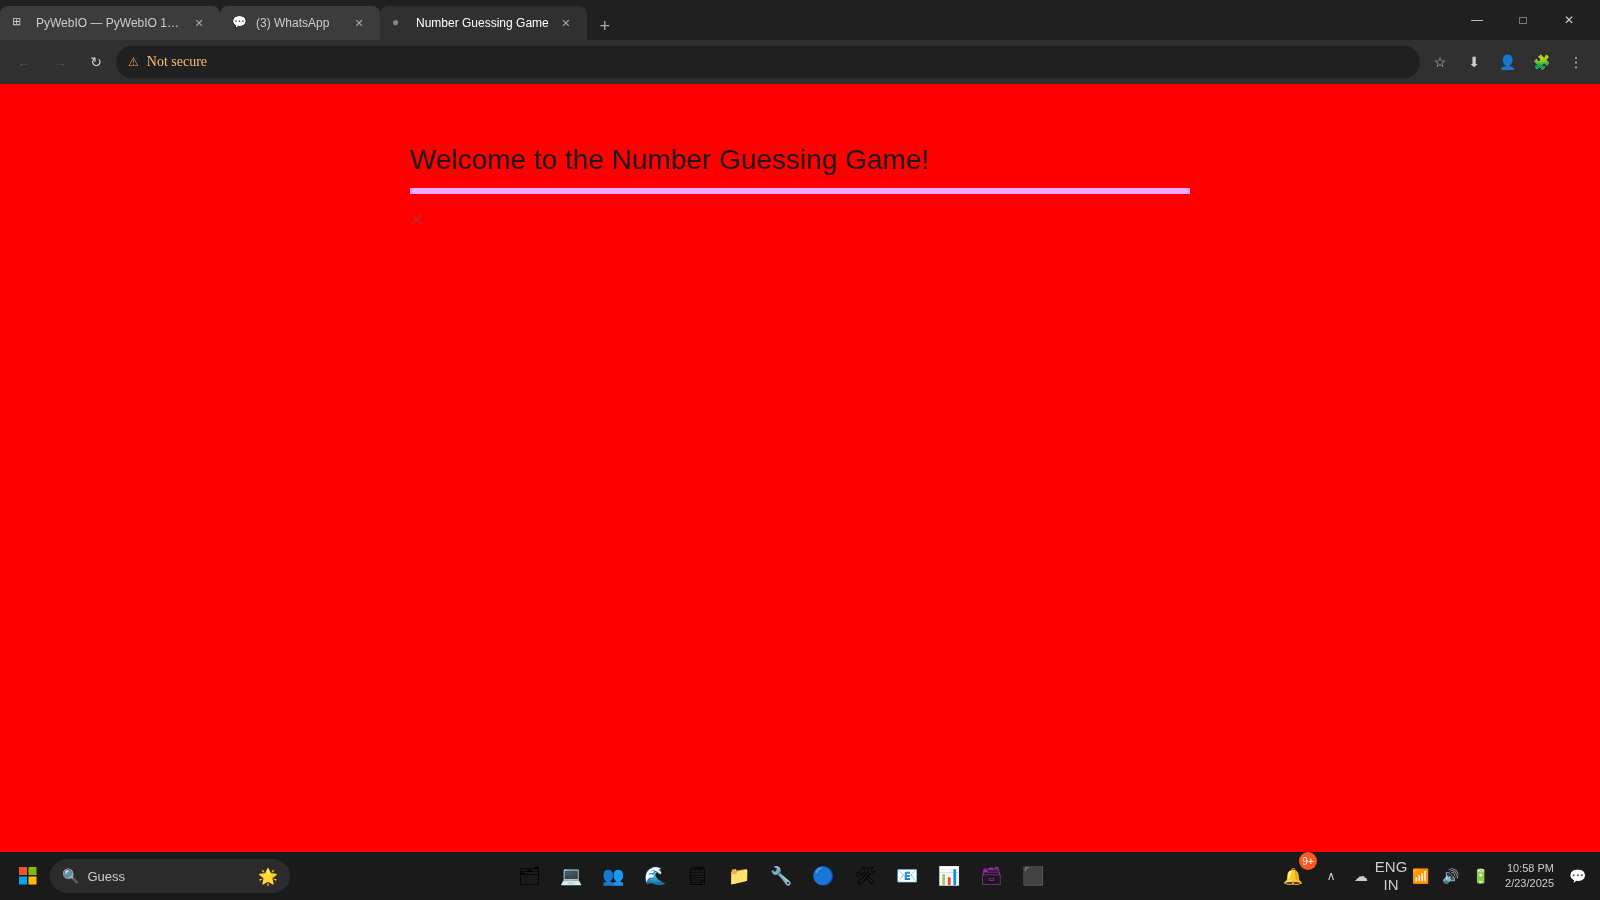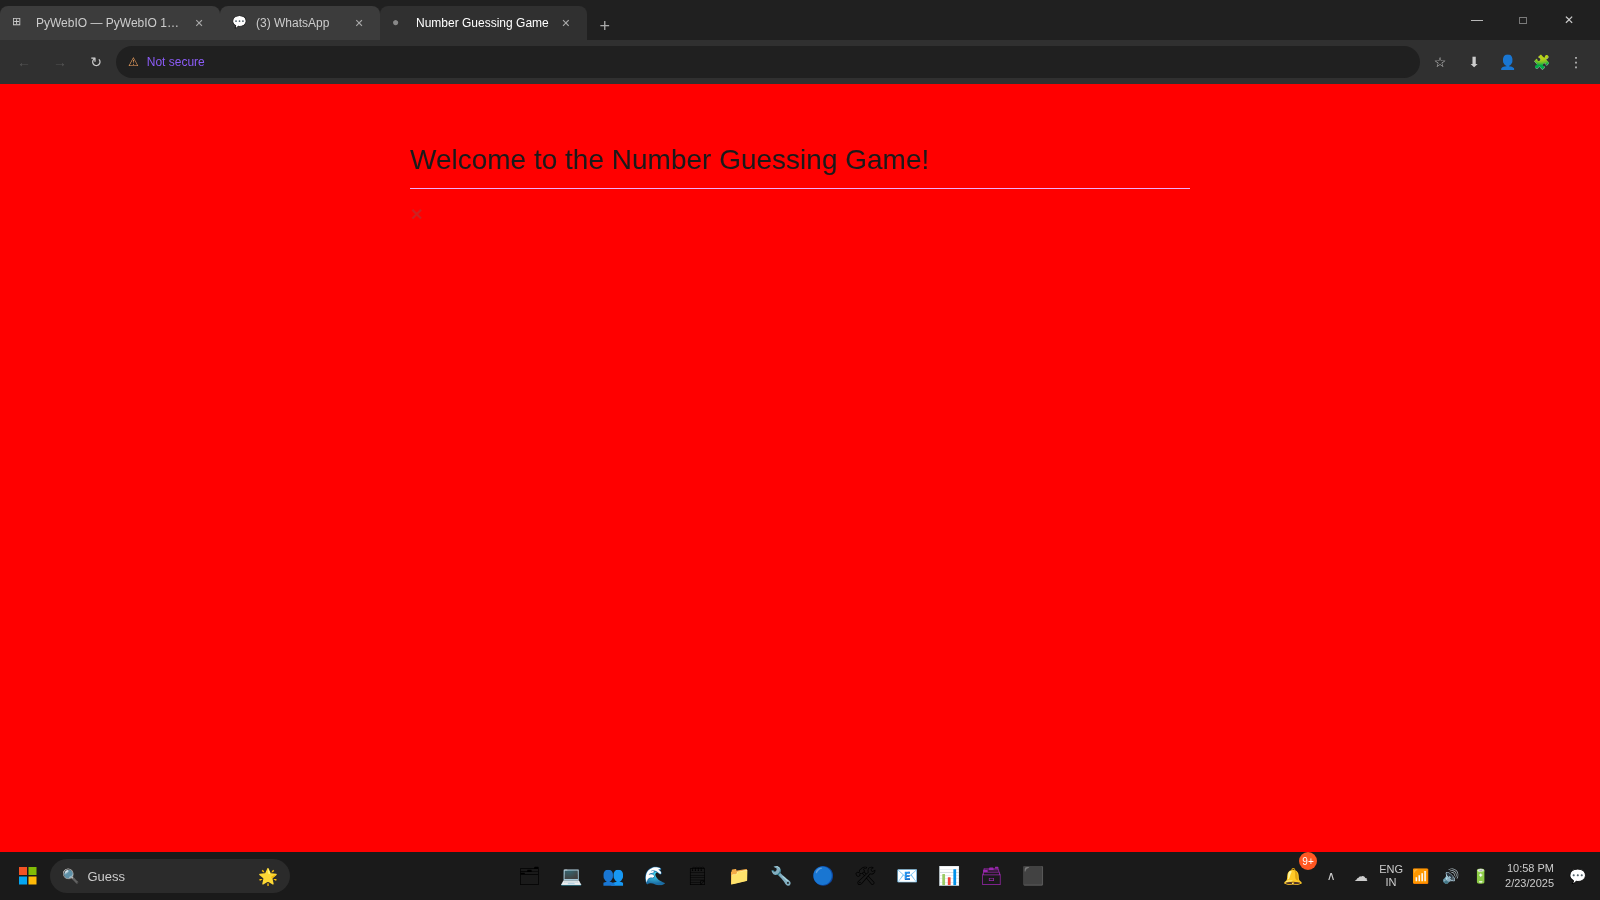--- a/index.html
+++ b/index.html
@@ -138,21 +138,21 @@
       margin: 0 auto;
       max-width: 820px;
       padding: 0 20px;
     }
     .page-title {
       font-size: 28px;
       font-weight: 400;
       color: #1a1a1a;
       margin-bottom: 16px;
       padding-bottom: 12px;
-      border-bottom: 1px solid #f0abfc;
+      border-bottom: 6px solid #f0abfc;
     }
     .guess-prompt {
       color: #1a1a1a;
       font-size: 15px;
       margin-bottom: 12px;
     }
     .error-message {
       display: flex;
       align-items: center;
       gap: 8px;
@@ -287,21 +287,21 @@
     </div>
   </div>
 
   <div class="nav-bar">
     <div class="nav-btn disabled">←</div>
     <div class="nav-btn disabled">→</div>
     <div class="nav-btn">↻</div>
 
     <div class="address-bar">
       <span class="security-icon">⚠</span>
-      <span class="security-label" style="color:#8b5cf6; font-size:12px;">Not secure</span>
+      <span class="security-label" style="color:#fdba74; font-size:14px;font-family:Liberation Serif, serif;">Not secure</span>
     </div>
 
     <div class="nav-right-icons">
       <div class="nav-icon-btn">☆</div>
       <div class="nav-icon-btn">⬇</div>
       <div class="nav-icon-btn">👤</div>
       <div class="nav-icon-btn">🧩</div>
       <div class="nav-icon-btn">⋮</div>
     </div>
   </div>
@@ -379,21 +379,21 @@
     <div class="taskbar-right">
 
       <div class="taskbar-icon-wrapper" style="position:relative;">
         <span style="font-size:16px;">🔔</span>
         <span class="notification-badge">9+</span>
       </div>
 
       <div class="sys-tray">
         <div class="tray-btn">∧</div>
         <div class="tray-btn" style="font-size:14px;">☁</div>
-        <div class="tray-btn" style="font-size:11px; line-height:1.2; text-align:center; color:#ccc; white-space:pre;">ENG
+        <div class="tray-btn" style="font-size:15px; line-height:1.2; text-align:center; color:#ccc; white-space:pre;">ENG
 IN</div>
         <div class="tray-btn" style="font-size:14px;">📶</div>
         <div class="tray-btn" style="font-size:14px;">🔊</div>
         <div class="tray-btn" style="font-size:14px;">🔋</div>
       </div>
 
       <div class="clock">
         <span>10:58 PM</span>
         <span>2/23/2025</span>
       </div>

